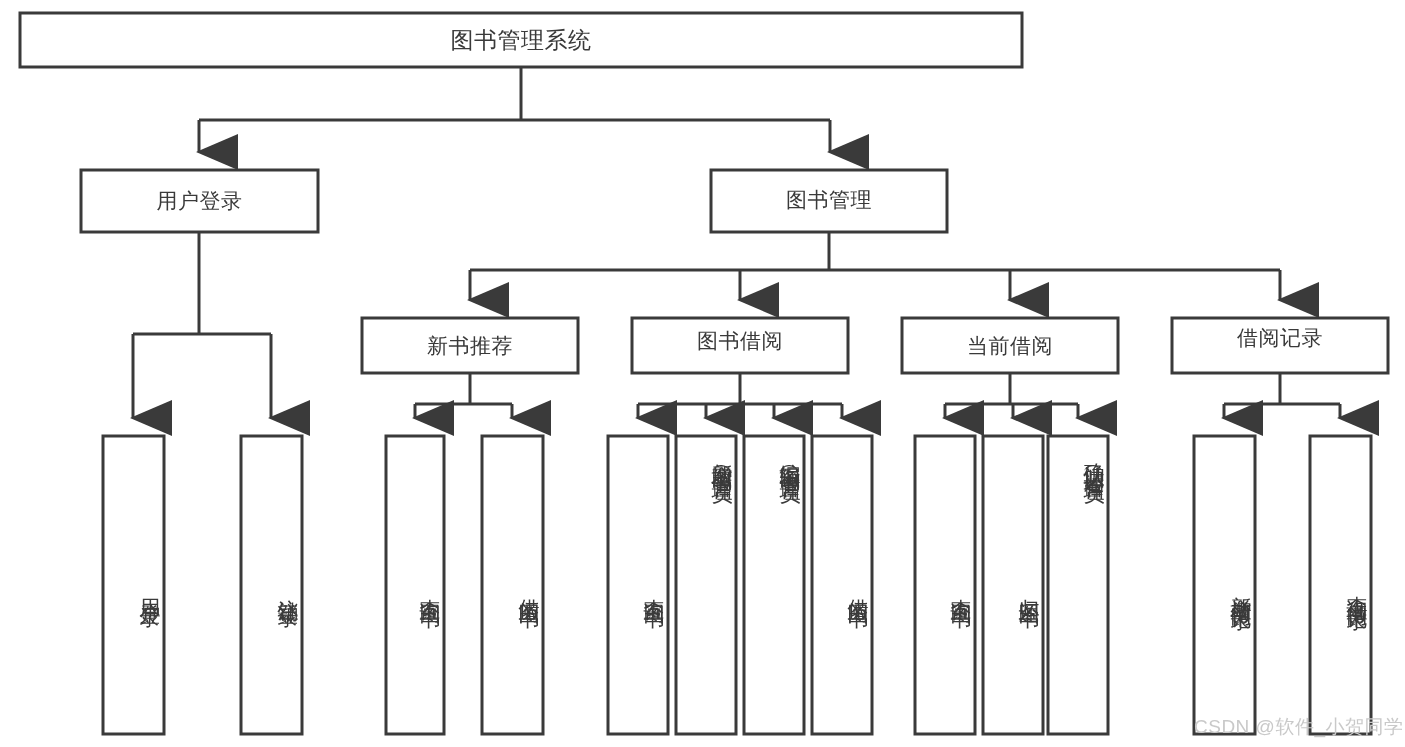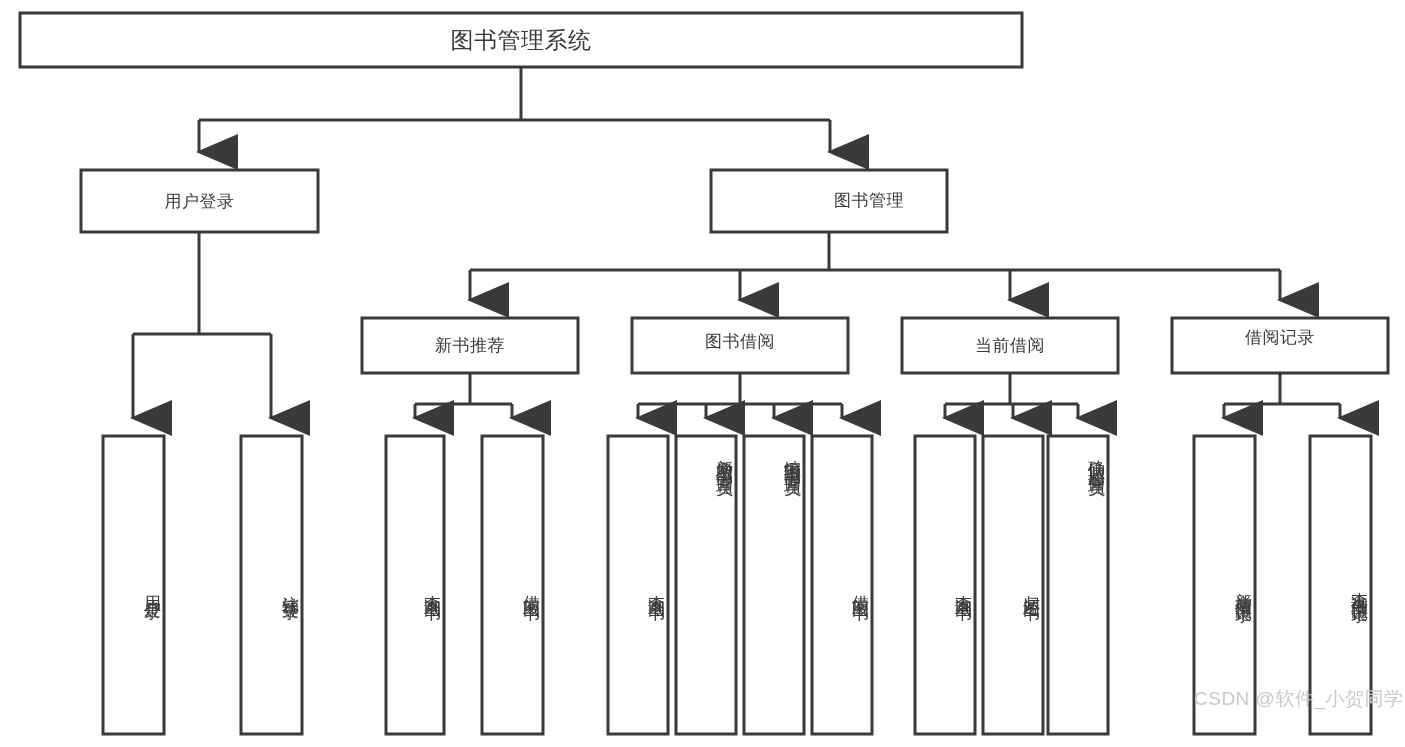--- a/index.html
+++ b/index.html
@@ -7,21 +7,21 @@
        font-family:"Liberation Sans","DejaVu Sans",sans-serif;}
   #stage{position:relative;width:1405px;height:747px;background:#fff;}
   svg{position:absolute;left:0;top:0;width:1405px;height:747px;}
   .boxrect{fill:#ffffff;stroke:#3a3a3a;stroke-width:3;}
   .conn{stroke:#3a3a3a;stroke-width:3;fill:none;stroke-linecap:butt;}
   .arrowhead{fill:#3a3a3a;stroke:none;}
   .nodelabel{
     position:absolute;
     display:flex;align-items:center;justify-content:center;
     color:#3a3a3a;
-    font-size:17px;
+    font-size:21px;
     letter-spacing:0.5px;
     white-space:nowrap;
     pointer-events:none;
   }
   .nodelabel.vert{
     writing-mode:vertical-rl;
     text-orientation:upright;
     letter-spacing:3px;
     align-items:flex-start;
     justify-content:center;
@@ -127,21 +127,21 @@
       <path class="conn" d="M1280,373 L1280,404"></path>
       <path class="conn" d="M1224,404 L1340,404"></path>
       <path class="conn" d="M1224,404 L1224,418" marker-end="url(#arw)"></path>
       <path class="conn" d="M1340,404 L1340,418" marker-end="url(#arw)"></path>
     </g>
   </svg>
 
   <div class="nodelabel" style="left:20px;top:13px;width:1002px;height:54px;font-size:23px;border-radius:9px;">图书管理系统</div>
 
   <div class="nodelabel" style="left:81px;top:170px;width:237px;height:62px;">用户登录</div>
-  <div class="nodelabel" style="left:711px;top:170px;width:236px;height:60px;margin-left:40px;">图书管理</div>
+  <div class="nodelabel" style="left:711px;top:170px;width:236px;height:60px;">图书管理</div>
 
   <div class="nodelabel" style="left:362px;top:318px;width:216px;height:55px;">新书推荐</div>
   <div class="nodelabel" style="left:632px;top:318px;width:216px;height:46px;">图书借阅</div>
   <div class="nodelabel" style="left:902px;top:318px;width:216px;height:55px;">当前借阅</div>
   <div class="nodelabel" style="left:1172px;top:318px;width:216px;height:39px;">借阅记录</div>
 
   <div class="nodelabel vert" style="left:103px;top:436px;width:61px;height:298px;">用户登录</div>
   <div class="nodelabel vert" style="left:241px;top:436px;width:61px;height:298px;">注销登录</div>
 
   <div class="nodelabel vert" style="left:386px;top:436px;width:58px;height:298px;">查询图书</div>
@@ -152,15 +152,15 @@
   <div class="nodelabel vert top" style="left:744px;top:436px;width:60px;height:298px;">编辑图书（管理员）</div>
   <div class="nodelabel vert" style="left:812px;top:436px;width:60px;height:298px;">借阅图书</div>
 
   <div class="nodelabel vert" style="left:915px;top:436px;width:60px;height:298px;">查询图书</div>
   <div class="nodelabel vert" style="left:983px;top:436px;width:60px;height:298px;">归还图书</div>
   <div class="nodelabel vert top" style="left:1048px;top:436px;width:60px;height:298px;">确认归还（管理员）</div>
 
   <div class="nodelabel vert" style="left:1194px;top:436px;width:61px;height:298px;">新增借阅记录</div>
   <div class="nodelabel vert" style="left:1310px;top:436px;width:61px;height:298px;">查询借阅记录</div>
 
-  <div class="watermark" style="left:1194px;top:686px;">CSDN @软件_小贺同学</div>
+  <div class="watermark" style="left:1194px;top:714px;">CSDN @软件_小贺同学</div>
 
 </div>
 
 </body></html>

